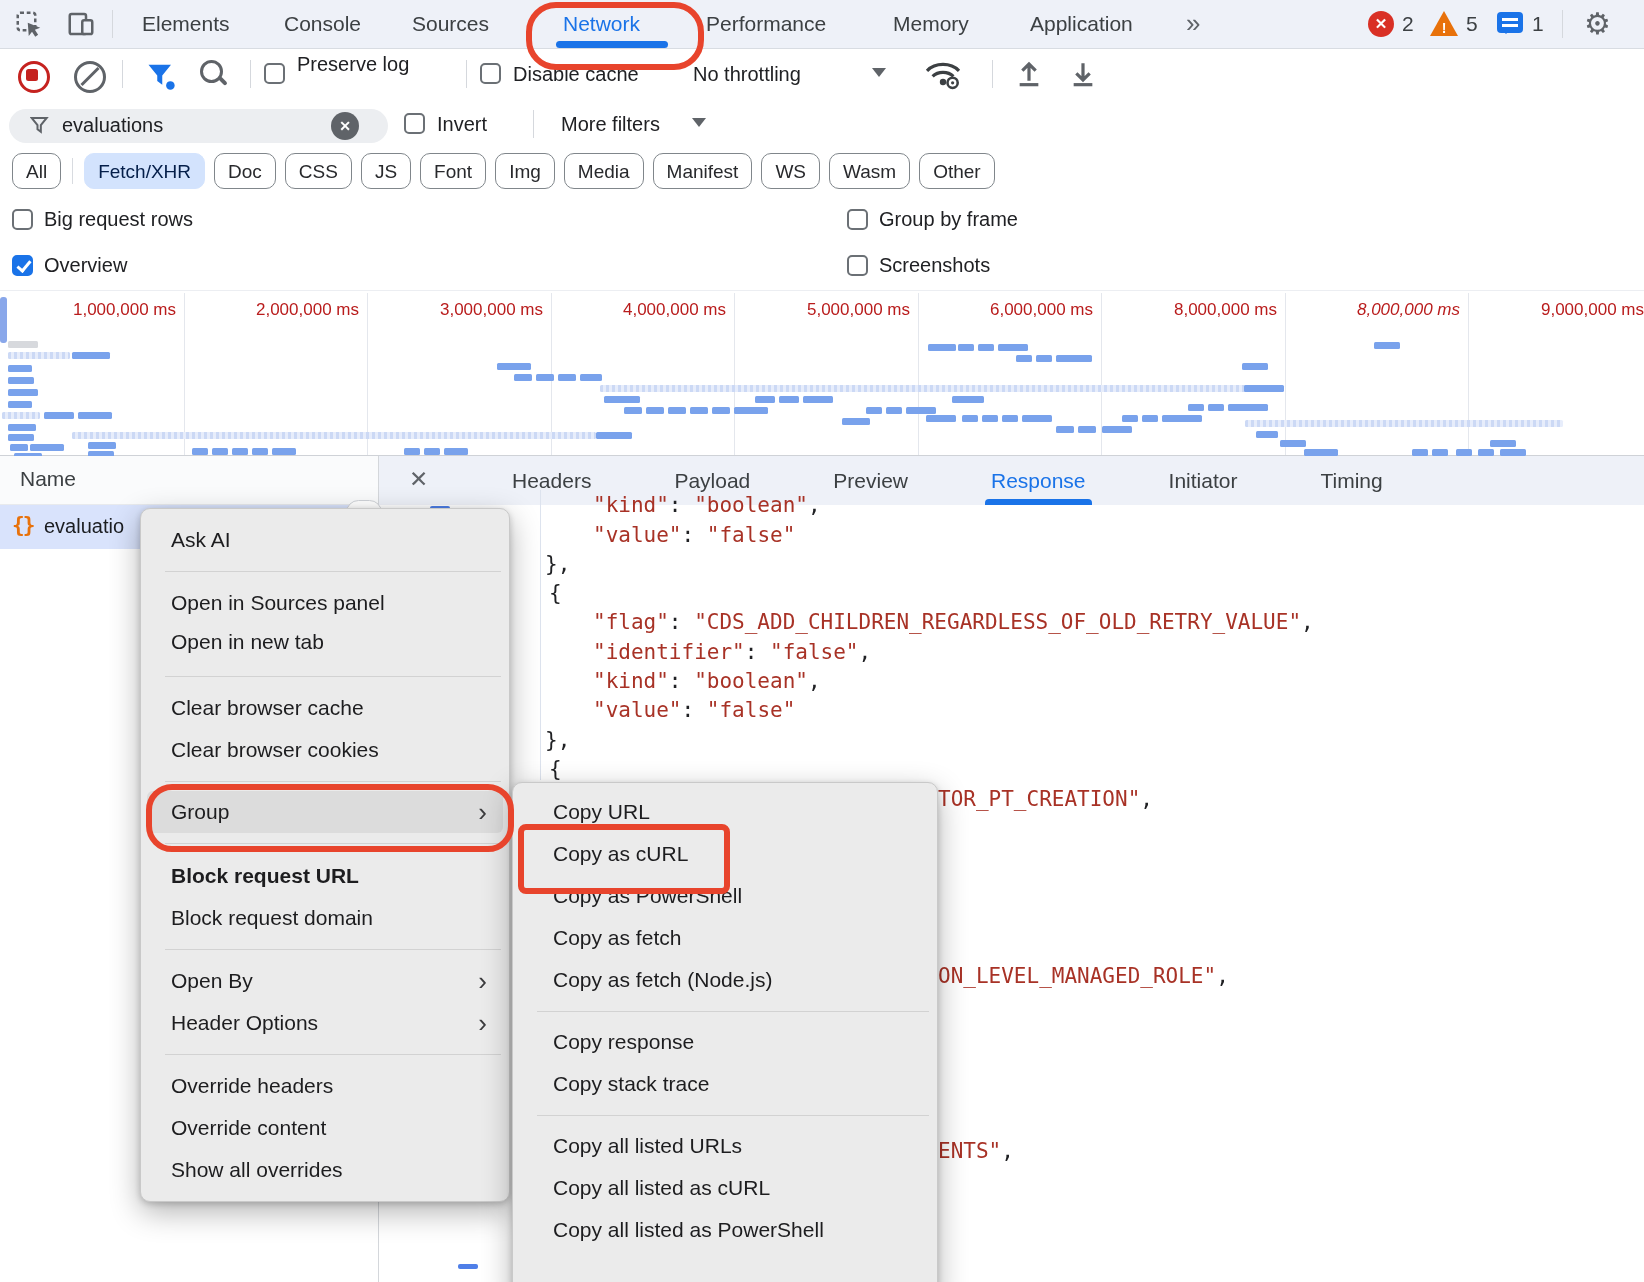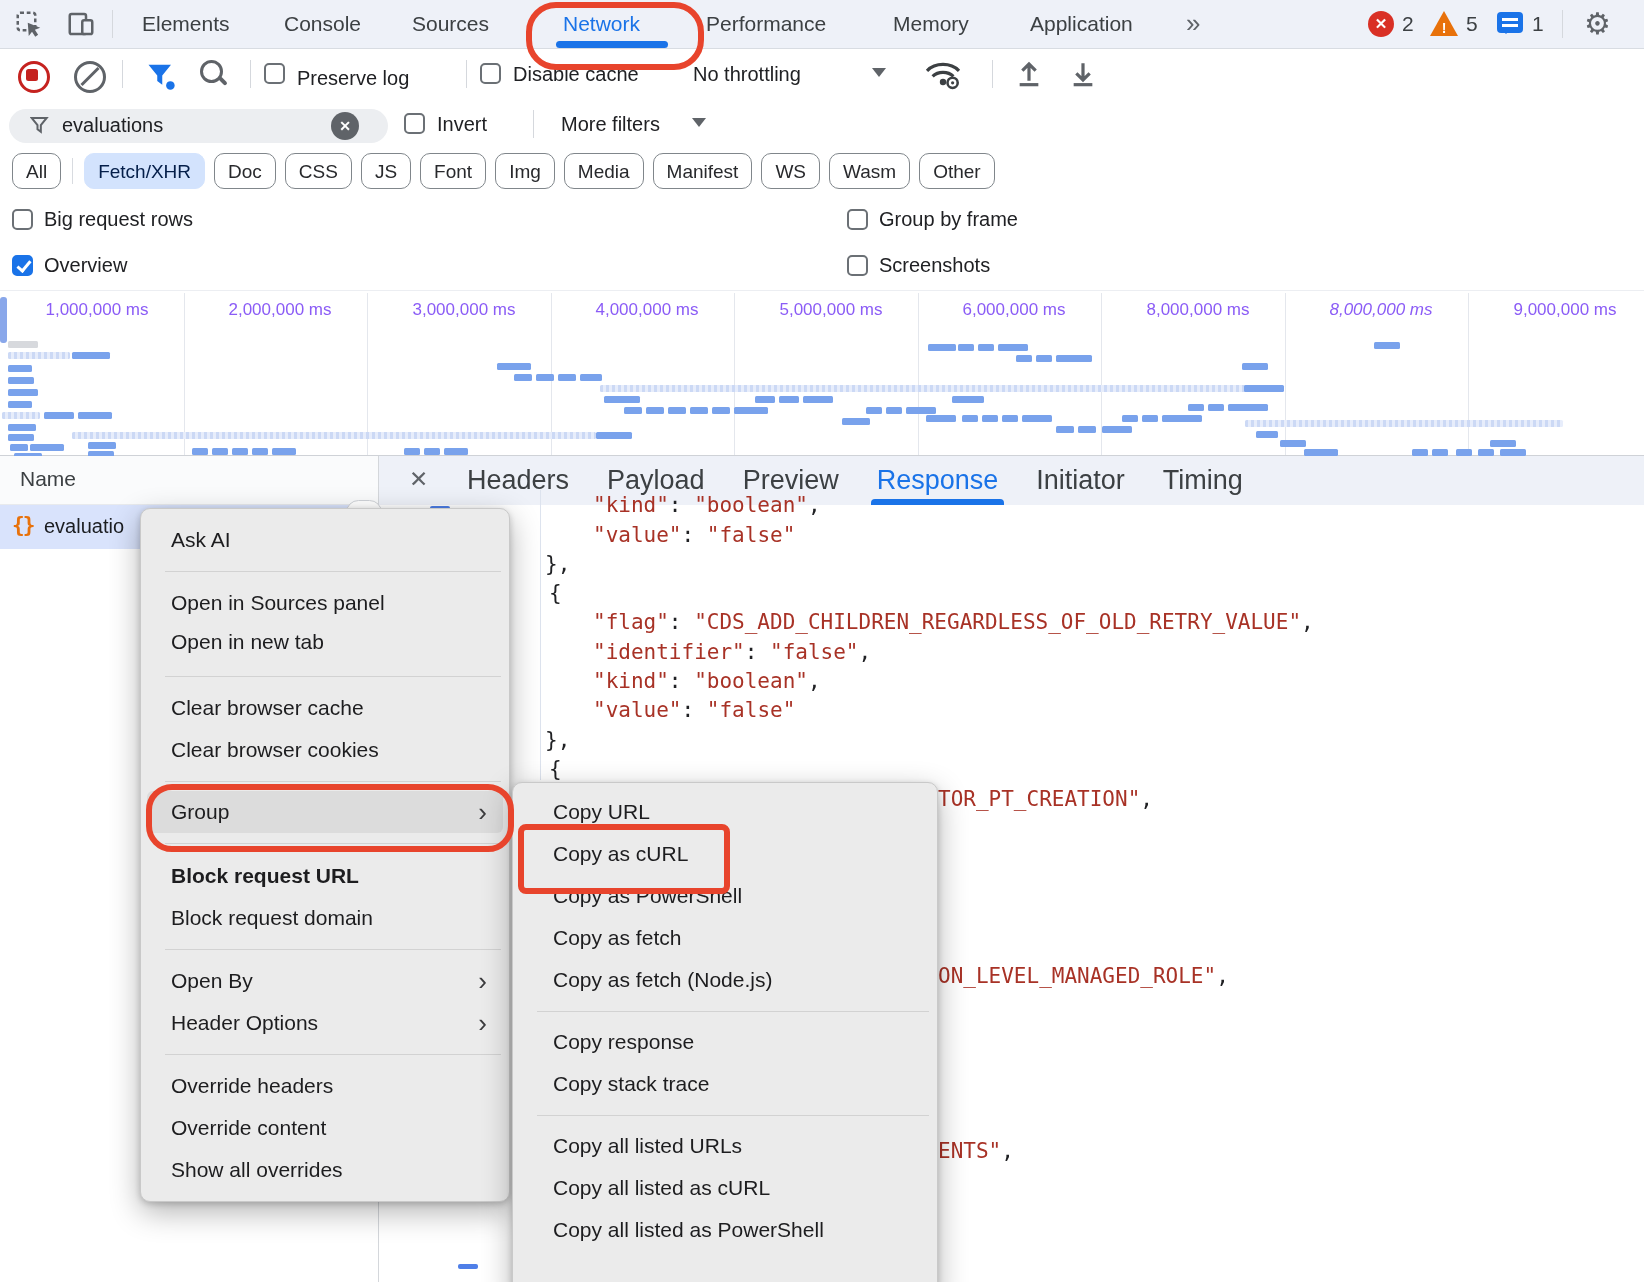--- a/index.html
+++ b/index.html
@@ -52,42 +52,42 @@
   .chip{height:36px;line-height:36px;padding:0 13px;border:1.5px solid #80868b;border-radius:10px;font-size:19px;color:#28292c;white-space:nowrap;box-sizing:border-box;}
   .chip.sel{background:#d3e3fd;border-color:#d3e3fd;color:#041e49;}
   .chip-div{width:1px;height:26px;background:#d8dbe0;margin:0 2px;}
 
   
   .opt-label{position:absolute;font-size:20px;color:#202124;}
 
   
   .overview{left:0;top:290px;width:1644px;height:166px;border-top:1px solid #eceef2;border-bottom:1px solid #cfd2d7;box-sizing:border-box;}
   .ov-divider{position:absolute;top:2px;width:1px;height:162px;background:#e4e7ed;}
-  .ov-tick{position:absolute;top:9px;width:158px;text-align:center;font-size:17px;color:#8b5cf6;}
+  .ov-tick{position:absolute;top:9px;width:158px;text-align:right;font-size:17px;color:#b91c1c;}
   .ov-handle{position:absolute;left:0;top:6px;width:7px;height:46px;background:#89a7ea;border-radius:3px;}
   .wbar{position:absolute;height:7px;border-radius:1.5px;}
   .wbar.s{background:#79a2ec;}
   .wbar.l{background:repeating-linear-gradient(90deg,#ccd9f5 0 3px,#e7edfb 3px 6px);}
   .wbar.g{background:#d7d9dd;}
 
   
   .name-panel-border{left:378px;top:456px;width:1px;height:826px;background:#d4d7db;}
   .name-header{left:0;top:456px;width:378px;height:49px;background:#fafbfc;border-bottom:1px solid #e8eaed;box-sizing:border-box;}
   .name-header-label{position:absolute;left:20px;top:11px;font-size:21px;color:#3c4043;}
   .req-row{left:0;top:505px;width:378px;height:44px;background:#d9e3fc;}
   .json-ico{position:absolute;left:12px;top:8px;font-family:"DejaVu Sans Mono",monospace;font-size:21px;font-weight:bold;color:#e8710a;letter-spacing:-2px;}
   .req-label{position:absolute;left:44px;top:10px;font-size:20px;color:#1b1d21;}
   .row-badge{position:absolute;left:346px;top:500px;width:36px;height:25px;background:#fff;border:1.5px solid #d0d3d8;border-radius:13px;box-sizing:border-box;}
   .row-badge::after{content:"";position:absolute;left:8px;top:7px;width:16px;height:8px;background:#b9bdc4;border-radius:2px;}
 
   
   .detail-strip{left:379px;top:456px;width:1265px;height:49px;background:#eef1f8;}
   .close-x{position:absolute;left:30px;top:10px;font-size:23px;color:#5f6368;}
   .dtabs{position:absolute;left:88px;top:0;height:49px;display:flex;gap:38px;align-items:center;}
-  .dtab{font-size:27px;color:#3c4043;position:relative;height:49px;line-height:49px;}
+  .dtab{font-size:21px;color:#3c4043;position:relative;height:49px;line-height:49px;margin-left:45px;}
   .dtab.active{color:#1a73e8;}
   .dtab.active::after{content:"";position:absolute;left:-6px;right:-6px;bottom:0;height:6px;background:#1a73e8;border-radius:4px 4px 0 0;}
 
   
   .gutter-line{left:540px;top:490px;width:1px;height:290px;background:#dde3ee;}
   .code-line{position:absolute;font-family:"DejaVu Sans Mono",monospace;font-size:21px;line-height:26px;white-space:pre;}
   .code-line .s{color:#a83226;}
   .code-line .p{color:#202124;}
   .fold-dash{position:absolute;width:20px;height:5px;background:#4f7fe8;border-radius:2px;}
 
@@ -142,21 +142,21 @@
 <span class="rec-btn"></span>
 <span class="clear-btn"></span>
 <div class="vdiv" style="left:122px;top:60px;height:28px;"></div>
 <svg class="funnel-blue" width="30" height="28" viewBox="0 0 24 22">
   <path d="M2 2 h18 l-7 8.5 v7.5 l-4 -3 v-4.5 z" fill="#1a73e8"></path>
   <circle cx="19.5" cy="18.5" r="3.4" fill="#1a73e8"></circle>
 </svg>
 <span class="search-ico"></span>
 <div class="vdiv" style="left:250px;top:60px;height:28px;"></div>
 <span class="cb" style="left:264px;top:63px;"></span>
-<span class="tb-label" style="left:297px;top:66px;">Preserve log</span>
+<span class="tb-label" style="left:297px;top:52px;">Preserve log</span>
 <div class="vdiv" style="left:466px;top:60px;height:28px;"></div>
 <span class="cb" style="left:480px;top:63px;"></span>
 <span class="tb-label" style="left:513px;top:62px;">Disable cache</span>
 <span class="tb-label" style="left:693px;top:62px;">No throttling</span>
 <span class="caret" style="left:872px;top:68px;"></span>
 <svg class="abs" style="left:922px;top:58px;" width="42" height="32" viewBox="0 0 26 20">
   <path d="M3 8 a 13 11 0 0 1 20 0" fill="none" stroke="#3c4043" stroke-width="2"></path>
   <path d="M6.5 11.5 a 8.5 7 0 0 1 13 0" fill="none" stroke="#3c4043" stroke-width="2"></path>
   <circle cx="13" cy="15" r="2" fill="#3c4043"></circle>
   <circle cx="19" cy="15.5" r="3.2" fill="none" stroke="#3c4043" stroke-width="1.6"></circle>

